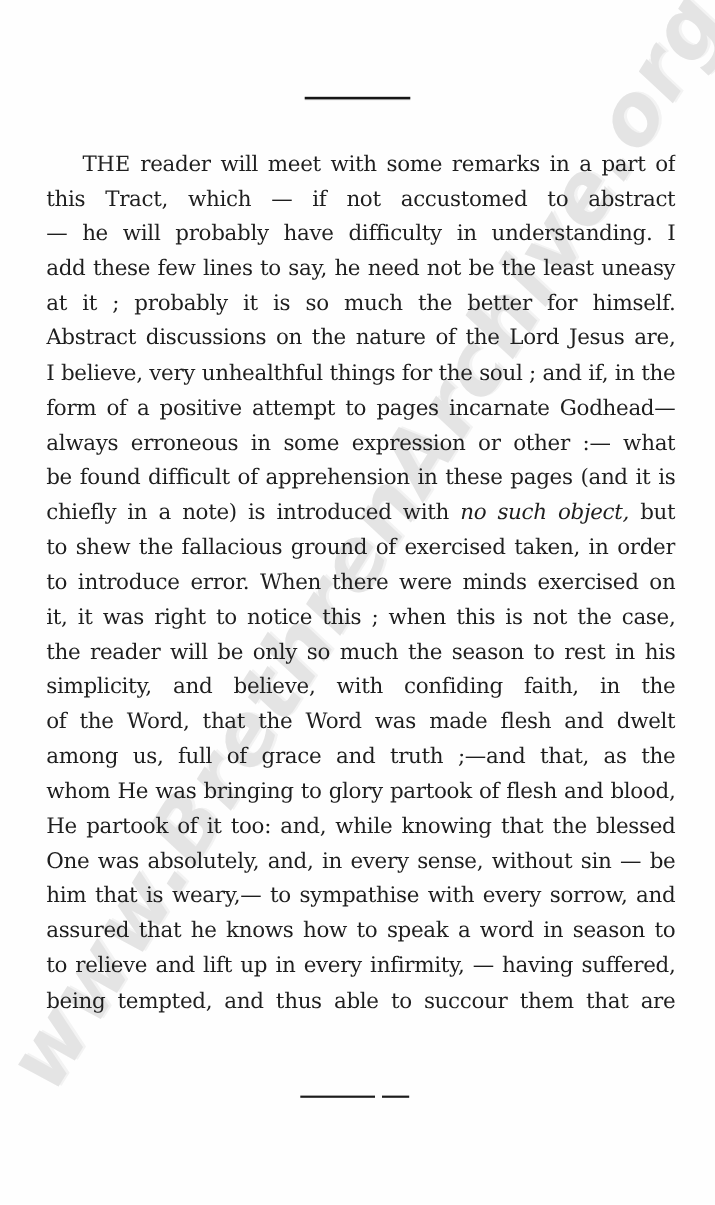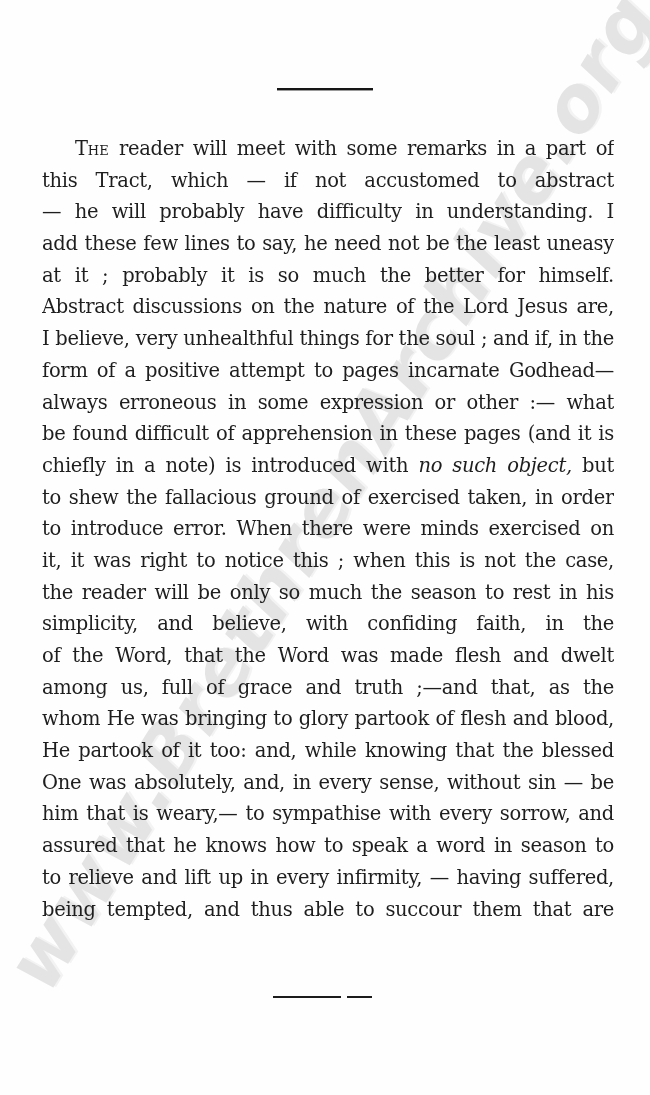--- a/index.html
+++ b/index.html
@@ -57,21 +57,21 @@
     color: #1e1e1e;
   }
   .line {
     height: 31.7px;
     overflow: hidden;
     text-align: justify;
     text-align-last: justify;
   }
   .line.first { text-indent: 33px; }
   .line.last { text-align-last: left; }
-  .sc { font-size: 13px; letter-spacing: 0.3px; }
+  .sc { font-size: 19px; letter-spacing: 0.3px; }
   .it { font-style: italic; }
 </style>
 </head>
 <body>
 
 <div class="page">
 
   <div class="watermark">www.BrethrenArchive.org</div>
 
   <div class="rule-top"></div>

